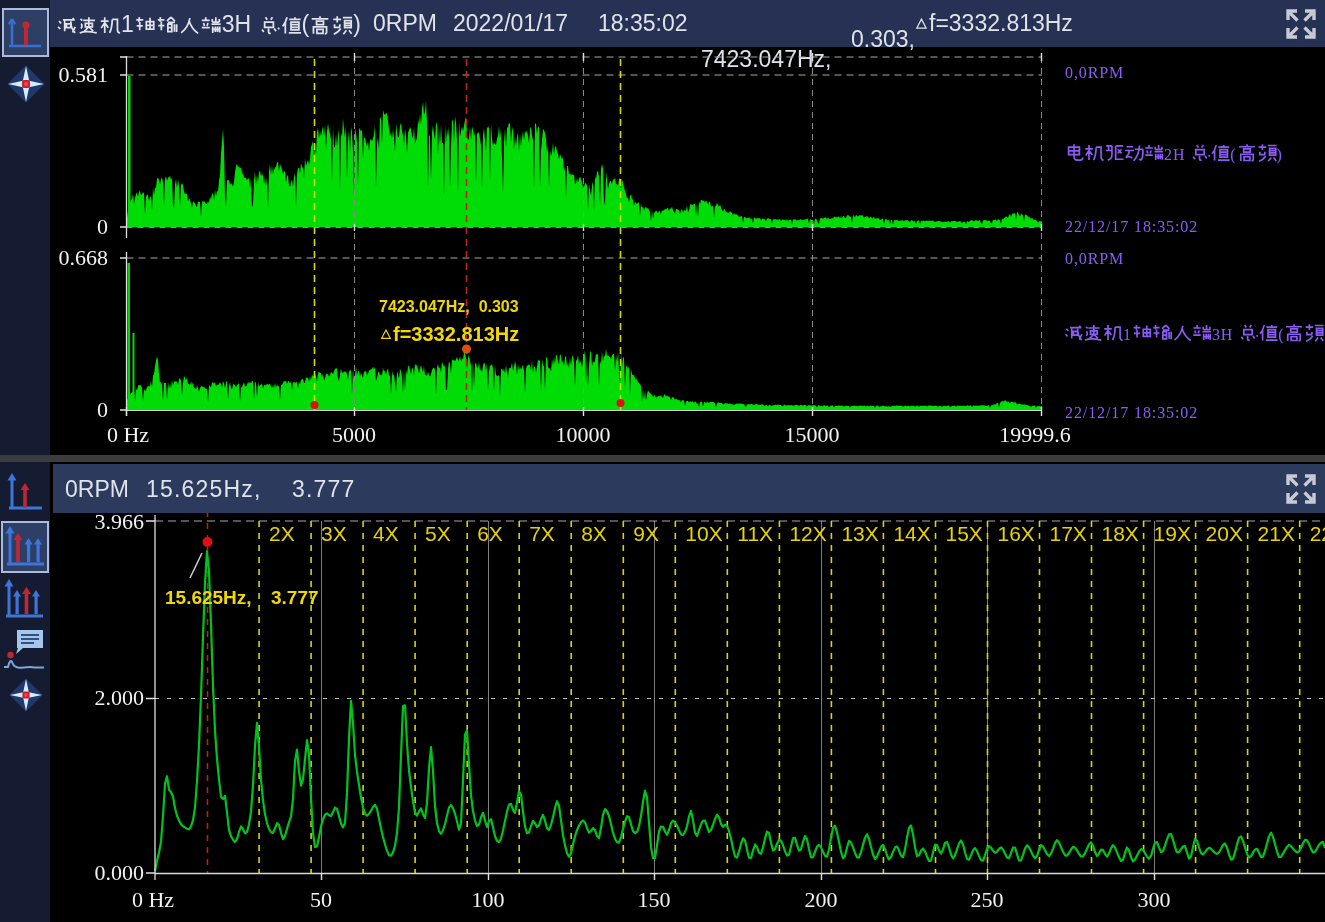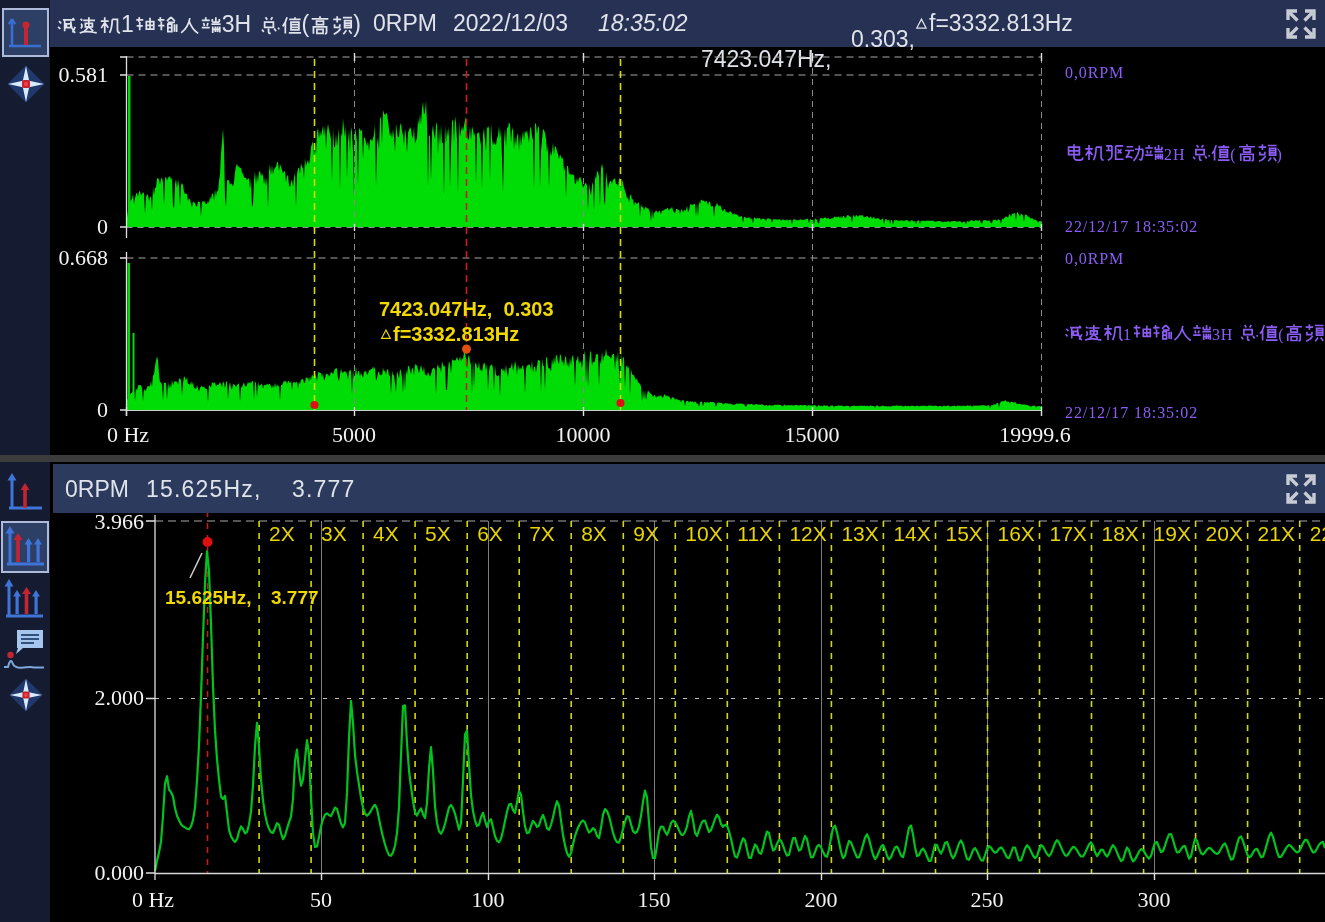--- a/index.html
+++ b/index.html
@@ -87,22 +87,22 @@
       </svg><span style="vertical-align:1px;">3H </span><svg class="cj" viewBox="0 0 24 24">
         <use href="#z8"></use>
       </svg><svg class="cj" viewBox="0 0 24 24">
         <use href="#z9"></use>
       </svg><span style="vertical-align:1px;">(</span><svg class="cj" viewBox="0 0 24 24">
         <use href="#z10"></use>
       </svg><svg class="cj" viewBox="0 0 24 24">
         <use href="#z11"></use>
       </svg><span style="vertical-align:1px;">)</span></div>
   <div class="abs ttxt" style="left:373px;top:12px;">0RPM</div>
-  <div class="abs ttxt" style="left:453px;top:12px;">2022/12/03</div>
-  <div class="abs ttxt" style="left:598px;top:12px;font-style:italic;">18:35:02</div>
+  <div class="abs ttxt" style="left:453px;top:12px;">2022/01/17</div>
+  <div class="abs ttxt" style="left:598px;top:12px;">18:35:02</div>
   <div class="abs ttxt" style="left:701px;top:12px;margin-top:36px;">7423.047Hz,</div>
   <div class="abs ttxt" style="left:851px;top:28px;">0.303,</div>
   <div class="abs ttxt" style="left:914px;top:12px;"><svg style="width:15px;height:15px;vertical-align:0px;">
         <use href="#ztri" transform="scale(0.62)"></use>
       </svg>f=3332.813Hz</div>
   <svg class="abs" style="left:1284px;top:7px;" width="34" height="34" viewBox="0 0 34 34">
       <use href="#expand"></use>
     </svg>
 
   <div class="abs" style="left:0;top:0;width:50px;height:455px;background:#151c31;"></div>
@@ -173,21 +173,21 @@
 
     <g fill="#f2f2f2" font-size="22" text-anchor="middle" font-family="Liberation Serif,serif">
       <text x="78" y="395">0 Hz</text>
       <text x="304" y="395">5000</text>
       <text x="533" y="395">10000</text>
       <text x="762" y="395">15000</text>
       <text x="985" y="395">19999.6</text>
     </g>
   </svg>
 
-  <div class="abs sanslab" style="left:379px;top:298px;color:#f0d800;font-size:20px;font-weight:bold;">7423.047Hz,&nbsp;&nbsp;0.303</div>
+  <div class="abs sanslab" style="left:379px;top:298px;color:#f0d800;font-size:16px;font-weight:bold;">7423.047Hz,&nbsp;&nbsp;0.303</div>
   <div class="abs sanslab" style="left:379px;top:323px;color:#f0d800;font-size:20px;font-weight:bold;"><svg style="width:14px;height:14px;">
         <use href="#ztri" transform="scale(0.58)"></use>
       </svg>f=3332.813Hz</div>
 
   <div class="abs rlab" style="left:1065px;top:64px;">0,0RPM</div>
   <div class="abs rlab" style="left:1064px;top:143px;"><svg class="cjs" viewBox="0 0 24 24">
         <use href="#z12"></use>
       </svg><svg class="cjs" viewBox="0 0 24 24">
         <use href="#z3"></use>
       </svg><svg class="cjs" viewBox="0 0 24 24">

